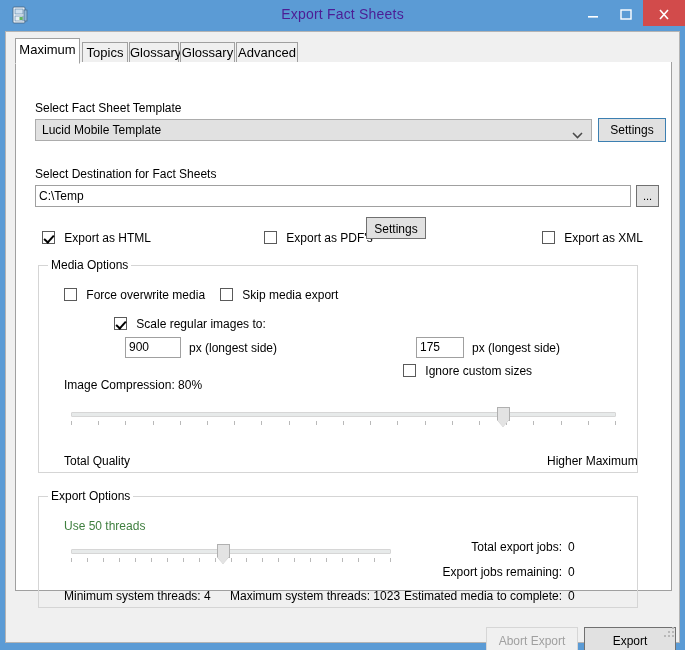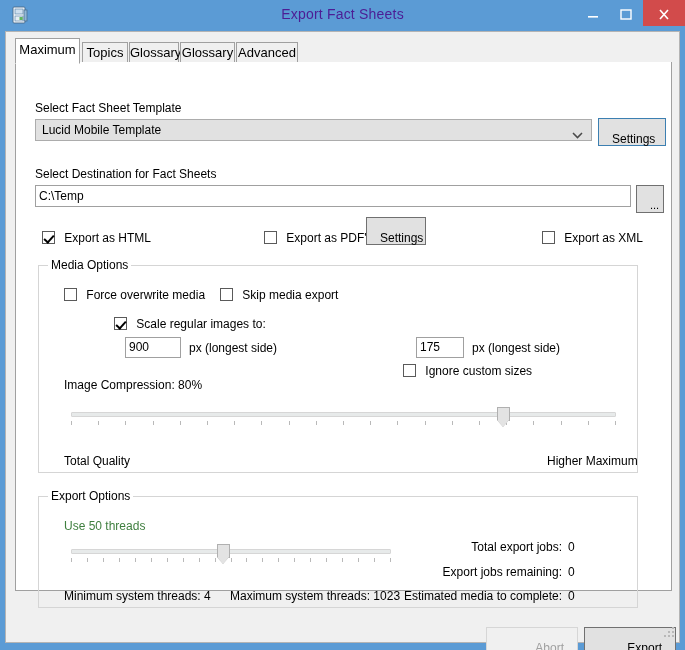--- a/index.html
+++ b/index.html
@@ -155,23 +155,23 @@
 
   
   .btn {
     position: absolute;
     box-sizing: border-box;
     background: #e1e1e1;
     border: 1px solid #707070;
     font-family: "Liberation Sans", sans-serif;
     font-size: 12px;
     color: #000;
-    text-align: right;
+    text-align: center;
     cursor: default;
-    padding: 13px;
+    padding: 4px;
   }
   #btn-template-settings {
     left: 582px; top: 56px;
     width: 68px; height: 24px;
     background: #e1e1e1;
     border: 1px solid #3c7fb1;
   }
   #btn-pdf-settings {
     left: 350px; top: 155px;
     width: 60px; height: 22px;

